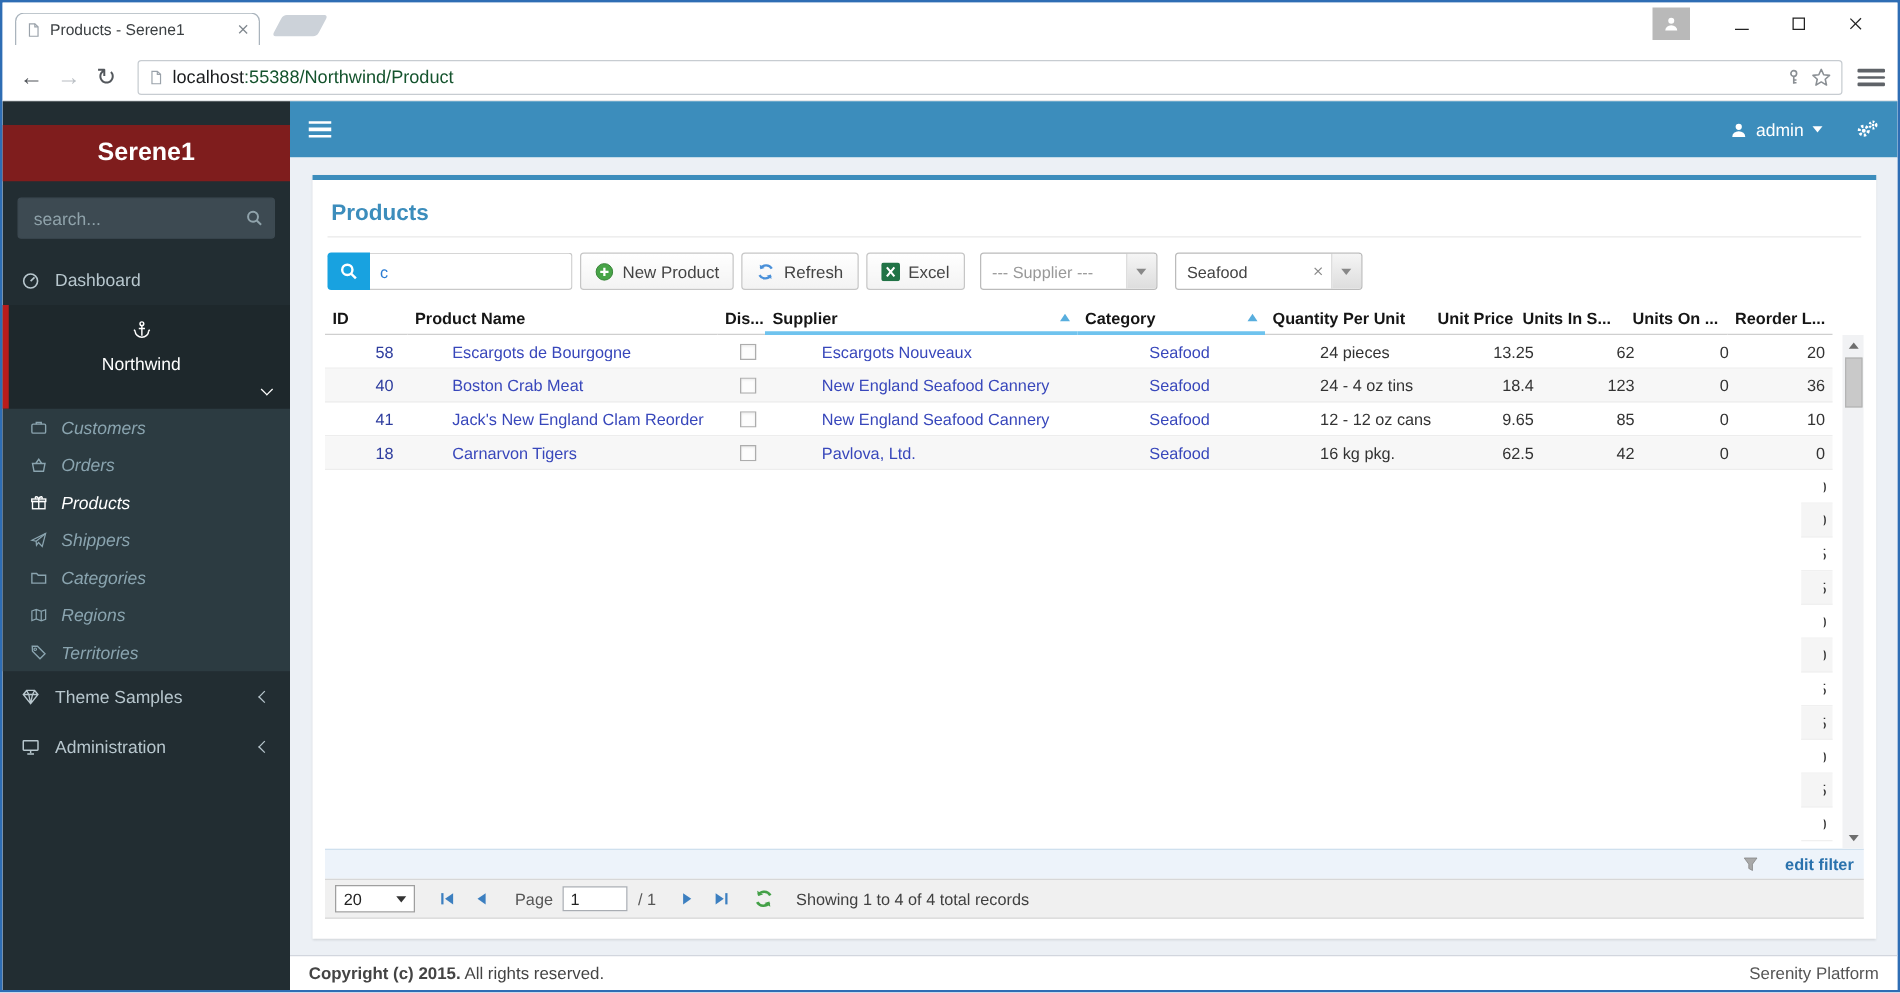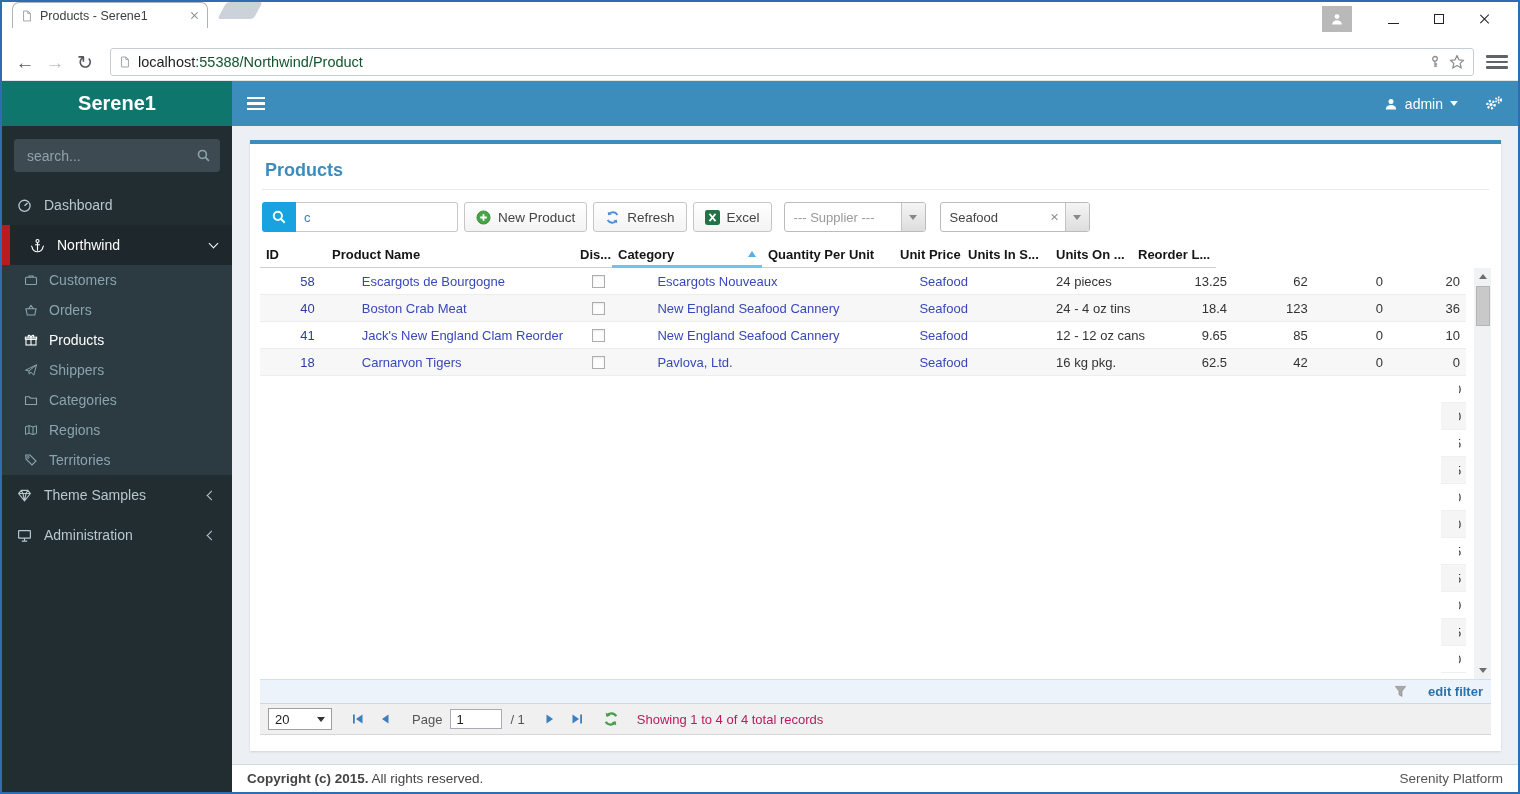--- a/index.html
+++ b/index.html
@@ -1,20 +1,20 @@
 <!DOCTYPE html>
 <html><head>
 <meta charset="utf-8">
 <style>
   * { margin:0; padding:0; box-sizing:border-box; }
   body { font-family:"Liberation Sans", sans-serif; background:#fff; }
   .window { width:1520px; height:794px; border:2px solid #2e6db4; display:flex; flex-direction:column; background:#fff; overflow:hidden; }
 
   
-  .tabstrip { height:42px; background:#fff; position:relative; display:flex; align-items:flex-start; flex:0 0 auto; }
+  .tabstrip { height:42px; background:#fff; position:relative; display:flex; align-items:center; flex:0 0 auto; }
   .tab { width:196px; height:26px; margin-left:10px; background:#fff; border:1px solid #aab4bd; border-bottom:none; border-radius:7px 7px 0 0; display:flex; align-items:center; padding:0 8px; gap:7px; font-size:12.5px; color:#3c4043; }
   .tab-title { flex:1; white-space:nowrap; overflow:hidden; }
   .newtab-btn { width:36px; height:17px; background:#ccd2d9; border-radius:3px; transform:skewX(-28deg); margin-left:14px; margin-bottom:5px; }
   .titlebar-right { position:absolute; right:10px; top:4px; display:flex; align-items:center; gap:0; }
   .avatar-btn { width:30px; height:26px; background:#b9b9b9; display:flex; align-items:center; justify-content:center; margin-right:18px; }
   .win-btn { width:46px; height:26px; display:flex; align-items:center; justify-content:center; }
   .glyph-min { width:11px; border-bottom:1.5px solid #222; height:1px; margin-top:8px; }
   .glyph-max { width:10px; height:10px; border:1.3px solid #222; }
   .x-icon { position:relative; width:12px; height:12px; }
   .x-icon::before, .x-icon::after { content:""; position:absolute; left:5.4px; top:0; width:1.4px; height:12px; background:#222; }
@@ -27,31 +27,31 @@
   .nav-glyph.fwd { color:#bcc1c6; }
   .urlbar { flex:1; height:28px; border:1px solid #c7ccd1; border-radius:3px; margin-left:8px; display:flex; align-items:center; padding:0 8px; gap:7px; background:#fff; }
   .url-text { flex:1; font-size:14.5px; white-space:nowrap; overflow:hidden; }
   .url-host { color:#1b1d1f; } .url-path { color:#14532d; }
   .chrome-menu { width:22px; display:flex; flex-direction:column; gap:3px; margin-left:8px; }
   .chrome-menu i { display:block; height:2.6px; background:#5f6368; border-radius:1px; }
 
   
   .app { flex:1; display:flex; min-height:0; }
   .sidebar { width:230px; background:#222d32; display:flex; flex-direction:column; flex:0 0 auto; }
-  .brand { height:45px; background:#0f766e; color:#fff; font-size:20px; font-weight:bold; display:flex; align-items:center; justify-content:center; flex:0 0 auto; }
+  .brand { height:45px; background:#7f1d1d; color:#fff; font-size:20px; font-weight:bold; display:flex; align-items:center; justify-content:center; flex:0 0 auto;margin-top:19px; }
   .side-search { margin:13px 12px; position:relative; }
   .side-search input { width:100%; height:33px; background:#3d4a52; border:1px solid #3d4a52; border-radius:3px; color:#e6e6e6; font-size:14px; padding:0 30px 0 12px; font-family:inherit; }
   .side-search input::placeholder { color:#90a3ab; }
   .side-search .mag { position:absolute; right:9px; top:9px; }
   .menu { list-style:none; font-size:14px; }
   .m-item { display:flex; align-items:center; gap:12px; padding:12px 15px; color:#b8c7ce; cursor:pointer; }
   .m-item .chev { margin-left:auto; }
-  .m-item.active-tree { background:#1e282c; border-left:8px solid #b91c1c; padding-left:20px; color:#fff; }
+  .m-item.active-tree { background:#1e282c; border-left:5px solid #b91c1c; padding-left:2px; color:#fff;flex-direction:column; }
   .submenu { background:#2c3b41; list-style:none; }
-  .sm-item { display:flex; align-items:center; gap:11px; padding:7px 15px 7px 22px; color:#8aa4af; font-size:14px; cursor:pointer; }
+  .sm-item { display:flex; align-items:center; gap:11px; padding:7px 15px 7px 22px; color:#8aa4af; font-size:14px; cursor:pointer;font-style:italic; }
   .sm-item.active { color:#fff; }
   .chev { width:7px; height:7px; border-right:1.6px solid #b8c7ce; border-bottom:1.6px solid #b8c7ce; display:inline-block; }
   .chev-down { transform:rotate(45deg); margin-top:-3px; }
   .chev-left { transform:rotate(135deg); margin-right:2px; }
 
   .main { flex:1; display:flex; flex-direction:column; min-width:0; }
   .navbar { height:45px; background:#3c8dbc; display:flex; align-items:center; padding:0 15px; flex:0 0 auto; }
   .hamburger { width:18px; display:flex; flex-direction:column; gap:3px; cursor:pointer; }
   .hamburger i { height:2.5px; background:#fff; display:block; }
   .nav-right { margin-left:auto; display:flex; align-items:center; gap:26px; color:#fff; font-size:14px; }
@@ -113,21 +113,21 @@
   .pager { flex:0 0 auto; height:32px; background:#f0f0f0; border-top:1px solid #d7d7d7; border-bottom:1px solid #d7d7d7; display:flex; align-items:center; padding:0 8px; gap:8px; font-size:13px; color:#444; margin-bottom:8px; }
   .pg-select { width:64px; height:22px; background:#fff; border:1px solid #9f9f9f; display:flex; align-items:center; padding:0 6px; cursor:pointer; }
   .pg-select span { flex:1; font-size:13px; color:#222; }
   .pg-select i { width:0;height:0;border-left:4px solid transparent;border-right:4px solid transparent;border-top:5px solid #333; }
   .pg-ico { display:flex; align-items:center; justify-content:center; width:18px; cursor:pointer; }
   .pg-group { display:flex; gap:10px; margin-left:8px; }
   .page-lbl { margin-left:10px; color:#555; }
   .pager input { width:52px; height:20px; border:1px solid #a9adb3; font-size:13px; padding:0 5px; font-family:inherit; color:#222; }
   .pg-total { color:#555; }
   .pg-refresh { margin-left:8px; cursor:pointer; display:flex; }
-  .pg-summary { margin-left:10px; color:#be185d; }
+  .pg-summary { margin-left:10px; color:#404040; }
 
   .footer { height:28px; background:#fff; border-top:1px solid #d2d6de; display:flex; align-items:center; justify-content:space-between; padding:0 15px; font-size:13.5px; color:#444; flex:0 0 auto; }
   .fc-bold { font-weight:bold; }
   .footer-right { color:#555; }
   svg { display:block; }
 </style>
 </head>
 <body>
 
 <div class="window">
@@ -360,20 +360,24 @@
                   <i></i>
                 </span>
             </div>
           </div>
 
           <div class="grid">
             <div class="ghead">
               <div class="hcell gc0">ID</div>
               <div class="hcell gc1">Product Name</div>
               <div class="hcell gc2" style="display:block;">Dis...</div>
+              <div class="hcell gc3 sorted">
+                  <span>Supplier</span>
+                  <span class="sort-arrow"></span>
+                </div>
               <div class="hcell gc4 sorted">
                   <span>Category</span>
                   <span class="sort-arrow"></span>
                 </div>
               <div class="hcell gc5">Quantity Per Unit</div>
               <div class="hcell gc6">Unit Price</div>
               <div class="hcell gc7">Units In S...</div>
               <div class="hcell gc8">Units On ...</div>
               <div class="hcell gc9">Reorder L...</div>
             </div>

